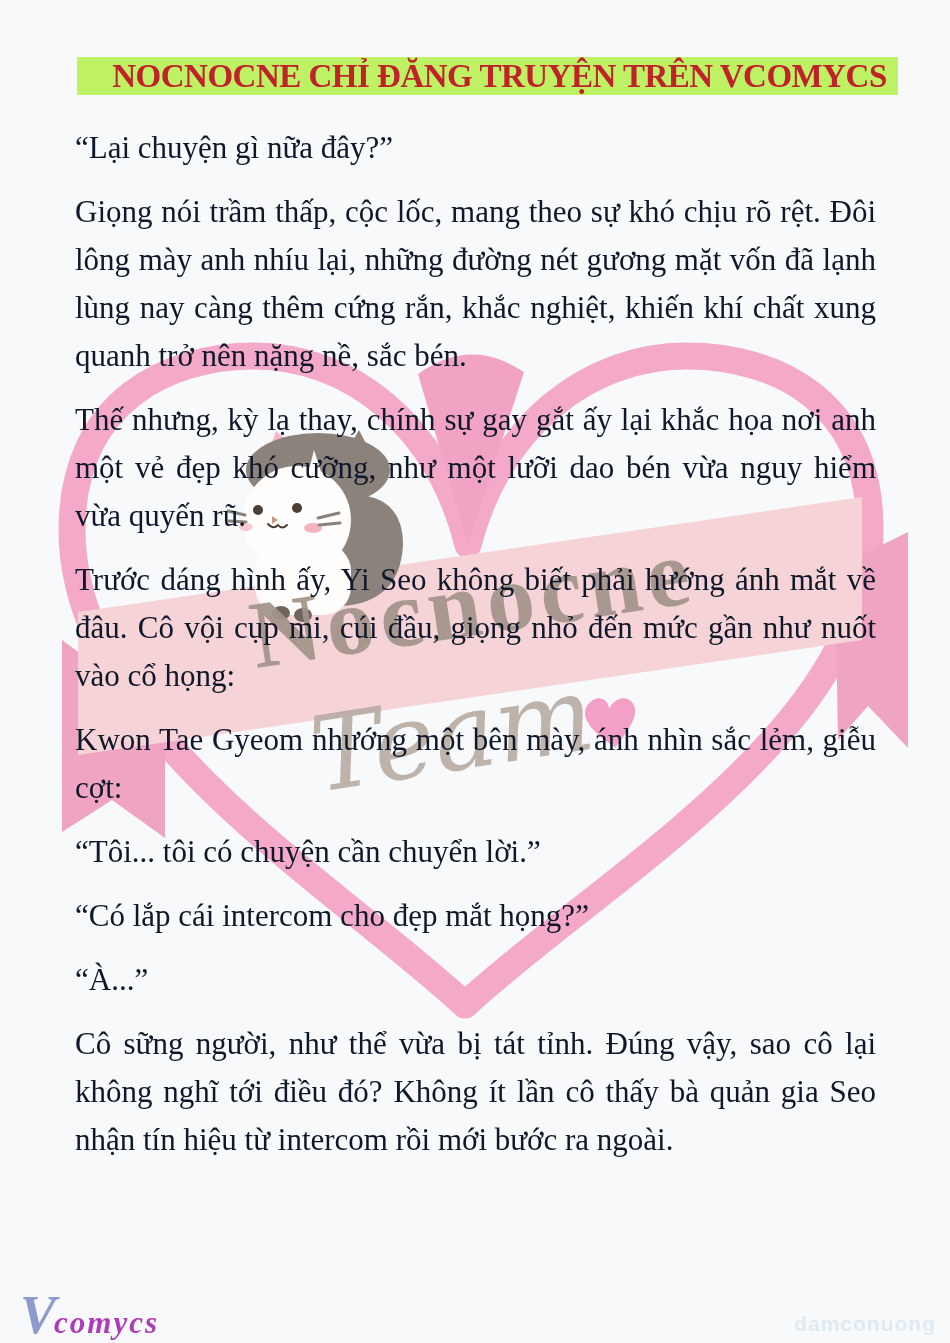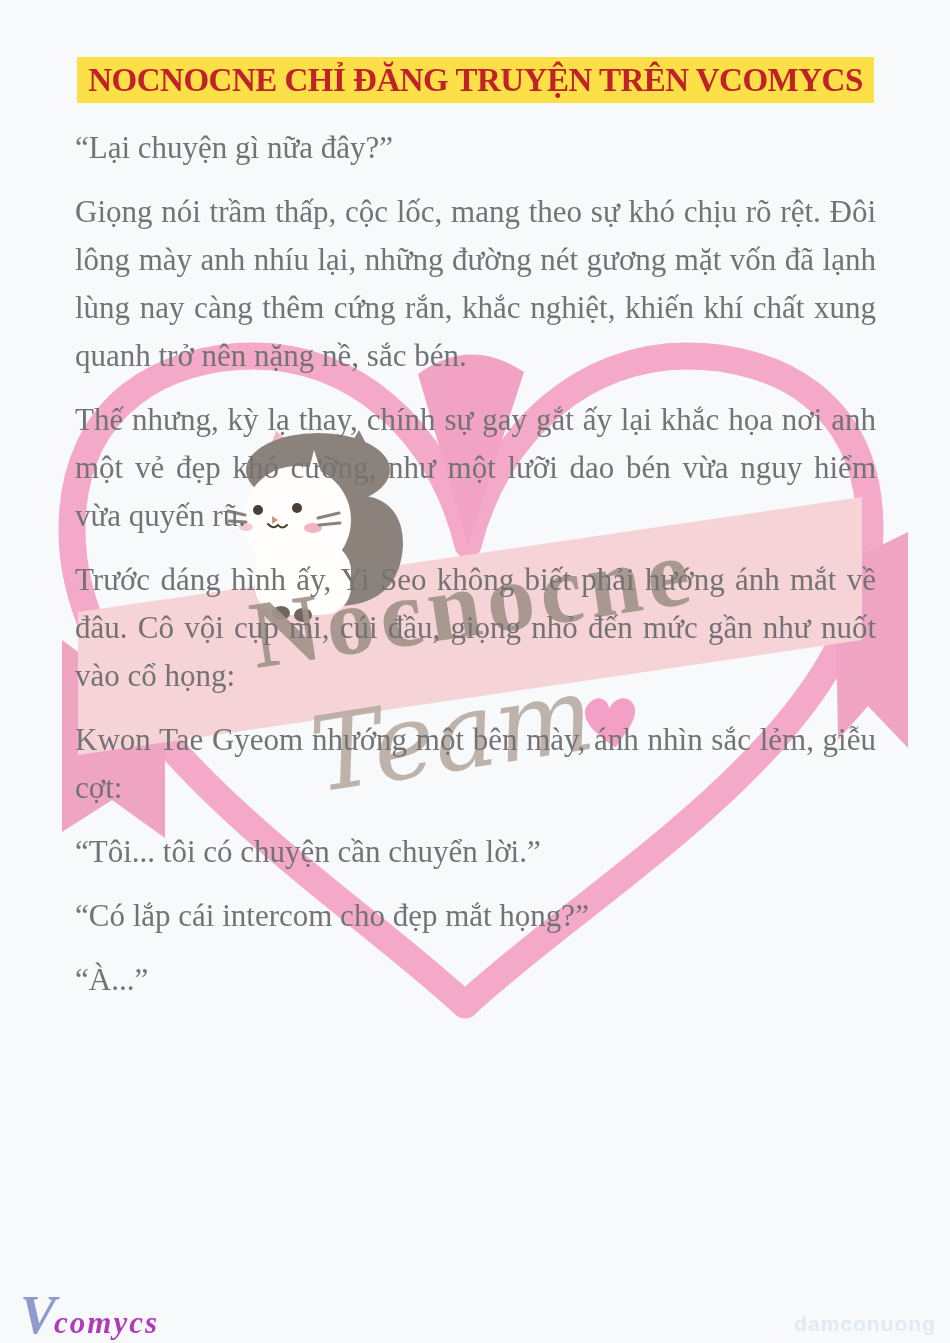--- a/index.html
+++ b/index.html
@@ -8,41 +8,42 @@
     width:950px;height:1343px;
     background:#f7f9fa;
     overflow:hidden;
     font-family:"Liberation Serif","DejaVu Serif",serif;
   }
   .watermark{
     position:absolute;left:0;top:0;width:950px;height:1343px;
     z-index:1;pointer-events:none;
   }
   .header-band{
-    position:absolute;left:77px;top:57px;width:797px;height:46px;
-    background:#fde047;
+    position:absolute;left:77px;top:57px;width:797px;height:38px;
+    background:#bef264;
     display:flex;align-items:center;justify-content:center;
     z-index:3;
+    padding-left:24px;
   }
   .header-band span{
     color:#bf2329;
     font-weight:bold;
     font-size:33px;
     letter-spacing:-0.5px;
     white-space:nowrap;
   }
   .content{
     position:absolute;left:75px;top:124px;width:801px;
     z-index:2;
   }
   .content p{
     margin:0 0 16px 0;
     font-size:31px;
     line-height:48px;
-    color:#737373;
+    color:#0f172a;
     text-align:justify;
   }
   .ribbon-word{
     font-family:"Liberation Serif","DejaVu Serif",serif;
     font-weight:bold;
     font-size:96px;
     letter-spacing:6px;
     fill:#a3948a;
     opacity:.92;
   }
@@ -127,20 +128,21 @@
 
   <div class="content">
     <p>“Lại chuyện gì nữa đây?”</p>
     <p>Giọng nói trầm thấp, cộc lốc, mang theo sự khó chịu rõ rệt. Đôi lông mày anh nhíu lại, những đường nét gương mặt vốn đã lạnh lùng nay càng thêm cứng rắn, khắc nghiệt, khiến khí chất xung quanh trở nên nặng nề, sắc bén.</p>
     <p>Thế nhưng, kỳ lạ thay, chính sự gay gắt ấy lại khắc họa nơi anh một vẻ đẹp khó cưỡng, như một lưỡi dao bén vừa nguy hiểm vừa quyến rũ.</p>
     <p>Trước dáng hình ấy, Yi Seo không biết phải hướng ánh mắt về đâu. Cô vội cụp mi, cúi đầu, giọng nhỏ đến mức gần như nuốt vào cổ họng:</p>
     <p>Kwon Tae Gyeom nhướng một bên mày, ánh nhìn sắc lẻm, giễu cợt:</p>
     <p>“Tôi... tôi có chuyện cần chuyển lời.”</p>
     <p>“Có lắp cái intercom cho đẹp mắt họng?”</p>
     <p>“À...”</p>
+    <p>Cô sững người, như thể vừa bị tát tỉnh. Đúng vậy, sao cô lại không nghĩ tới điều đó? Không ít lần cô thấy bà quản gia Seo nhận tín hiệu từ intercom rồi mới bước ra ngoài.</p>
   </div>
 
   <div class="logo">
     <span class="logo-v">V</span><span class="logo-rest">comycs</span>
   </div>
   <div class="site-mark">damconuong</div>
 
 </div>
 
 </body></html>

